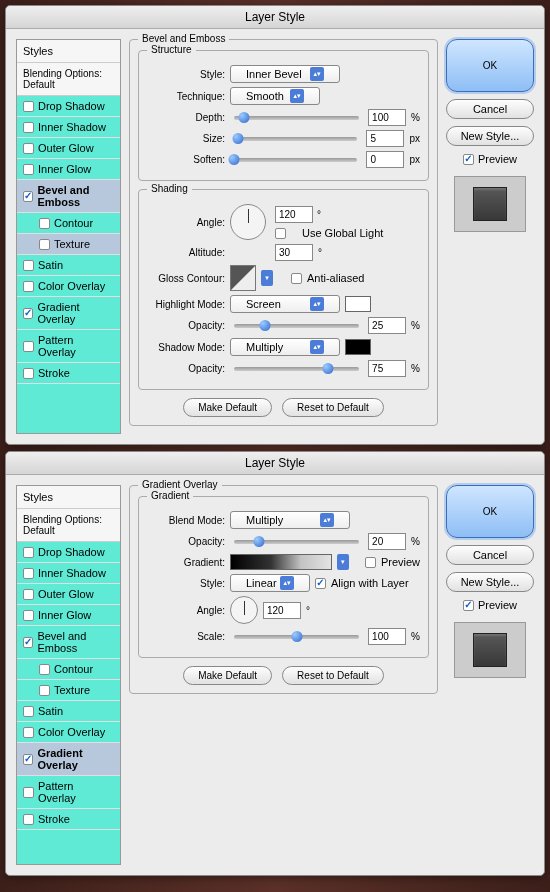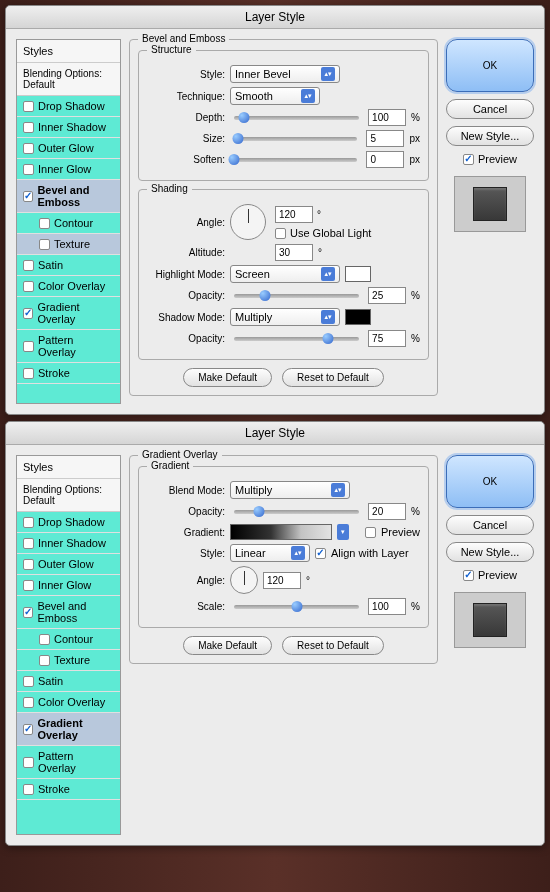--- a/index.html
+++ b/index.html
@@ -13,21 +13,21 @@
 .style-item{padding:4px 6px;border-bottom:1px solid #e0e0e0;display:flex;align-items:center;gap:4px;cursor:pointer}
 .style-item.selected{background:#b8c8dc}
 .style-item.sub{padding-left:22px}
 .cb{width:11px;height:11px;border:1px solid #888;background:#fff;display:inline-flex;align-items:center;justify-content:center;border-radius:2px}
 .cb.checked::after{content:"✓";color:#1060d0;font-size:10px;font-weight:bold;line-height:1}
 .center{flex:1}
 .fieldset{border:1px solid #aaa;border-radius:4px;padding:10px 8px 8px;margin-bottom:8px;position:relative}
 .fieldset>.legend{position:absolute;top:-7px;left:8px;background:#ececec;padding:0 4px;font-size:10px}
 .row{display:flex;align-items:center;margin:4px 0;gap:5px}
 .lbl{width:78px;text-align:right;font-size:10px}
-.select{background:linear-gradient(#fff,#eee);border:1px solid #888;border-radius:3px;padding:2px 4px;min-width:90px;display:flex;align-items:center;justify-content:space-between;height:18px}
+.select{background:linear-gradient(#fff,#eee);border:1px solid #888;border-radius:3px;padding:2px 15px;min-width:90px;display:flex;align-items:center;justify-content:space-between;height:18px}
 .select .arr{background:#4a7cd8;color:#fff;border-radius:2px;width:14px;height:14px;display:flex;align-items:center;justify-content:center;font-size:7px;flex-direction:column;line-height:4px}
 .slider{height:4px;background:linear-gradient(#999,#ccc);border-radius:2px;flex:1;position:relative;margin:0 4px}
 .thumb{width:11px;height:11px;background:radial-gradient(circle at 30% 30%,#9cf,#36c);border-radius:50%;position:absolute;top:-4px;transform:translateX(-50%)}
 .numbox{width:38px;height:17px;border:1px solid #888;background:#fff;padding:1px 3px;font-size:10px}
 .unit{font-size:10px}
 .radio{width:12px;height:12px;border:1px solid #888;border-radius:50%;display:inline-flex;align-items:center;justify-content:center;background:#fff}
 .radio.on::after{content:"";width:6px;height:6px;background:#2a6cd8;border-radius:50%}
 .angle-dial{width:36px;height:36px;border:1px solid #888;border-radius:50%;background:#f4f4f4;position:relative}
 .angle-dial::after{content:"";position:absolute;width:1px;height:14px;background:#333;top:4px;left:50%}
 .swatch{width:26px;height:16px;border:1px solid #666}
@@ -154,31 +154,39 @@
 <div class="fieldset">
 <div class="legend">Shading</div>
 <div class="row">
               <span class="lbl">Angle:</span>
 <div class="angle-dial" style="margin-right:4px"></div>
 <div style="display:flex;flex-direction:column;gap:4px">
 <div style="display:flex;gap:4px;align-items:center">
                   <input class="numbox" value="120" style="">
                   <span class="unit">°</span>
                 </div>
-<div style="display:flex;gap:4px;align-items:flex-end">
+<div style="display:flex;gap:16px;align-items:flex-end">
                   <span class="cb"></span>
                   <span>Use Global Light</span>
                 </div>
 </div>
             </div>
 <div class="row">
               <span class="lbl">Altitude:</span>
               <span style="width:40px"></span>
               <input class="numbox" value="30" style="">
               <span class="unit">°</span>
+            </div>
+<div class="row">
+              <span class="lbl">Gloss Contour:</span>
+              <div class="contour-box"></div>
+              <div class="mini-arr">▾</div>
+              <span style="width:8px"></span>
+              <span class="cb"></span>
+              <span>Anti-aliased</span>
             </div>
 <div class="row">
               <span class="lbl">Highlight Mode:</span>
               <div class="select" style="min-width:110px">
                 <span>Screen</span>
                 <span class="arr">▴▾</span>
               </div>
               <div class="swatch" style="background:#fff"></div>
             </div>
 <div class="row">

